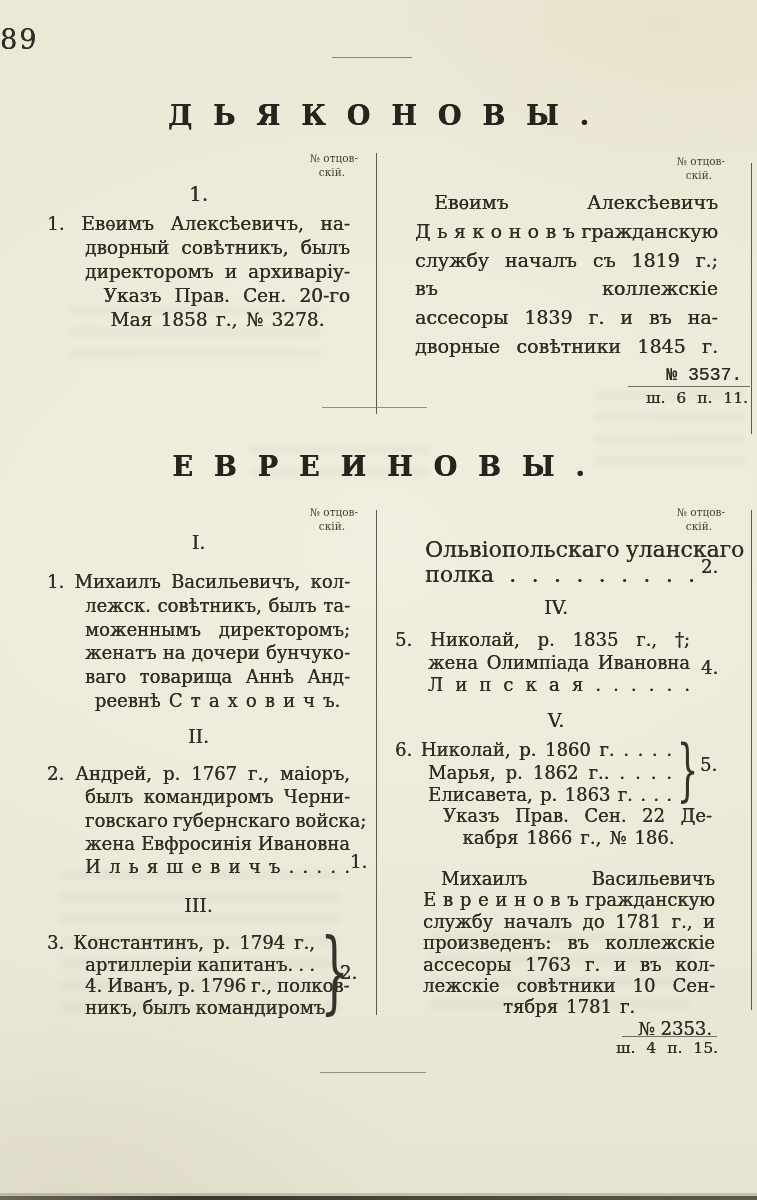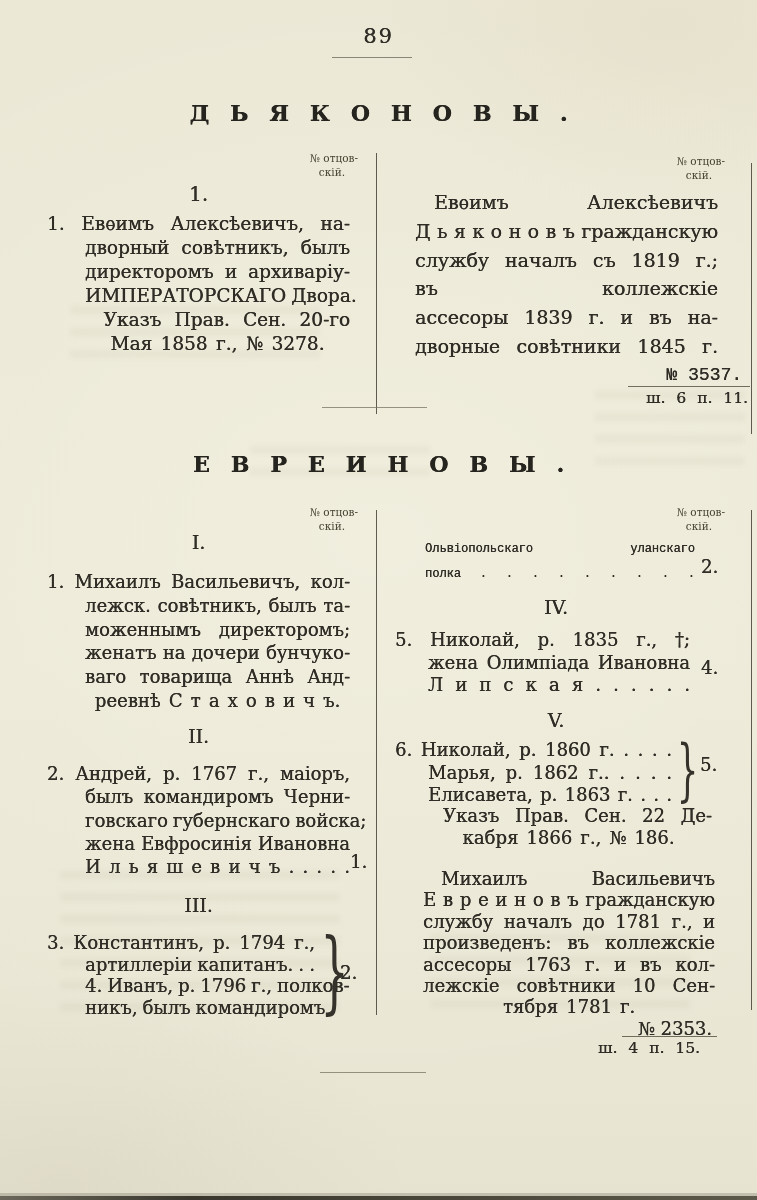--- a/index.html
+++ b/index.html
@@ -15,24 +15,24 @@
     color:#2f2d26;
   }
   .abs{position:absolute;}
   
   .ln{display:flex;justify-content:space-between;column-gap:.28em;}
   .ln span{white-space:pre;}
   .block{position:absolute;text-shadow:.3px 0 0 currentColor;}
   .last-left .ln:last-child{justify-content:center;column-gap:.45em;}
   .hang38 .ln:first-child{margin-left:-38px;}
   .hang33 .ln:first-child{margin-left:-33px;}
-  .pageno{top:24px;left:0;width:757px;text-align:center;font-size:21px;letter-spacing:2px;text-shadow:.3px 0 0 currentColor;}
+  .pageno{top:24px;left:0;width:757px;font-size:27px;letter-spacing:2px;text-shadow:.3px 0 0 currentColor;}
   .pageno-rule{top:57px;left:332px;width:80px;height:1px;background:#8a8577;}
   .family-title{
-    left:0;width:757px;text-align:center;font-size:22px;font-weight:bold;
+    left:0;width:757px;text-align:center;font-size:27px;font-weight:bold;
     letter-spacing:21px;text-indent:21px;color:#26241e;text-shadow:.4px 0 0 currentColor;
   }
   .colhead{font-size:10.5px;line-height:13.5px;color:#45412f;text-align:right;width:80px;}
   .colhead .ch2{padding-right:13px;}
   .vrule{width:1.4px;background:rgba(62,58,46,.82);}
   .hrule{height:1.3px;background:#716c5c;}
   .divider{height:1.4px;background:rgba(120,114,98,.75);}
   .gen{font-size:19px;text-align:center;text-shadow:.3px 0 0 currentColor;}
   .refnum{font-size:18px;text-shadow:.3px 0 0 currentColor;}
   .caseno{font-size:18px;text-align:right;text-shadow:.3px 0 0 currentColor;}
@@ -90,24 +90,20 @@
         <span>дворный</span>
         <span>совѣтникъ,</span>
         <span>былъ</span>
       </div>
       <div class="ln">
         <span>директоромъ</span>
         <span>и</span>
         <span>архиваріу-</span>
       </div>
       <div class="ln">
-        <span>ИМПЕРАТОРСКАГО</span>
-        <span>Двора.</span>
-      </div>
-      <div class="ln">
         <span> Указъ</span>
         <span>Прав.</span>
         <span>Сен.</span>
         <span>20-го</span>
       </div>
       <div class="ln">
         <span>Мая</span>
         <span>1858</span>
         <span>г.,</span>
         <span>№</span>
@@ -296,21 +292,21 @@
       </div>
       <div class="ln">
         <span>никъ,</span>
         <span>былъ</span>
         <span>командиромъ</span>
       </div>
     </div>
   <div class="abs brace" style="left:306px;top:926px;font-size:90px;">}</div>
   <div class="abs refnum" style="left:340px;top:962px;">2.</div>
 
-  <div class="block" style="left:425px;top:537px;width:270px;font-size:12px;line-height:25px;font-family:Liberation Mono, monospace;">
+  <div class="block" style="left:425px;top:537px;width:270px;font-size:22px;line-height:25px;">
       <div class="ln">
         <span>Ольвіопольскаго</span>
         <span>уланскаго</span>
       </div>
       <div class="ln">
         <span>полка</span>
         <span>.</span>
         <span>.</span>
         <span>.</span>
         <span>.</span>
@@ -457,19 +453,19 @@
       </div>
       <div class="ln">
         <span>тября</span>
         <span>1781</span>
         <span>г.</span>
       </div>
     </div>
 
   <div class="abs caseno" style="left:550px;top:1018px;width:162px;">№ 2353.</div>
   <div class="abs hrule" style="left:622px;top:1036px;width:95px;"></div>
-  <div class="abs code" style="left:532px;top:1039px;width:168px;">ш. 4 п. 15.</div>
+  <div class="abs code" style="left:550px;top:1039px;width:168px;">ш. 4 п. 15.</div>
 
   <div class="abs divider" style="left:320px;top:1072px;width:106px;"></div>
 
   <div class="edge-bottom-soft"></div>
   <div class="edge-bottom"></div>
 </div>
 
 </body></html>

